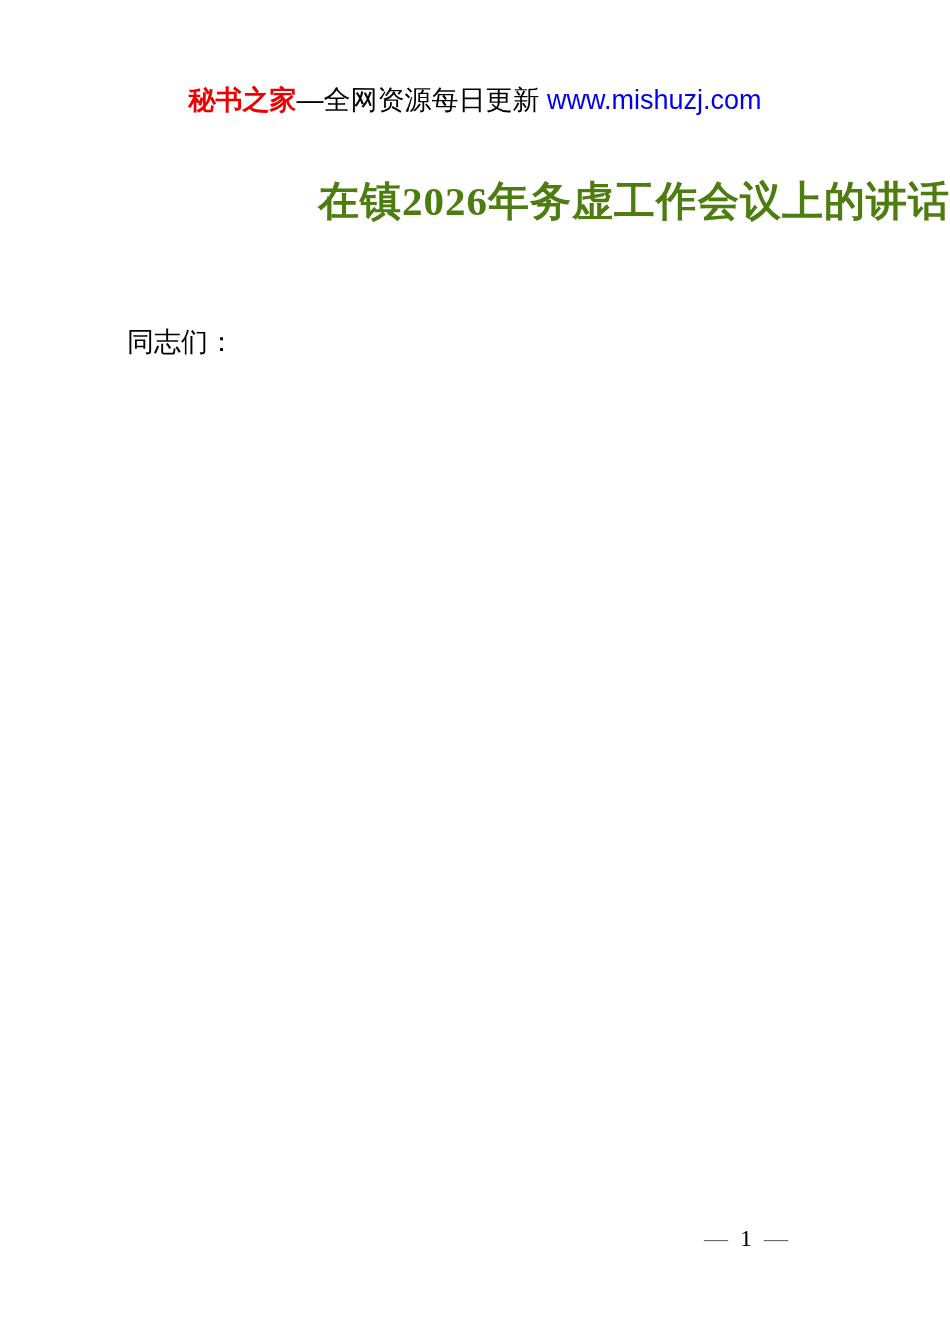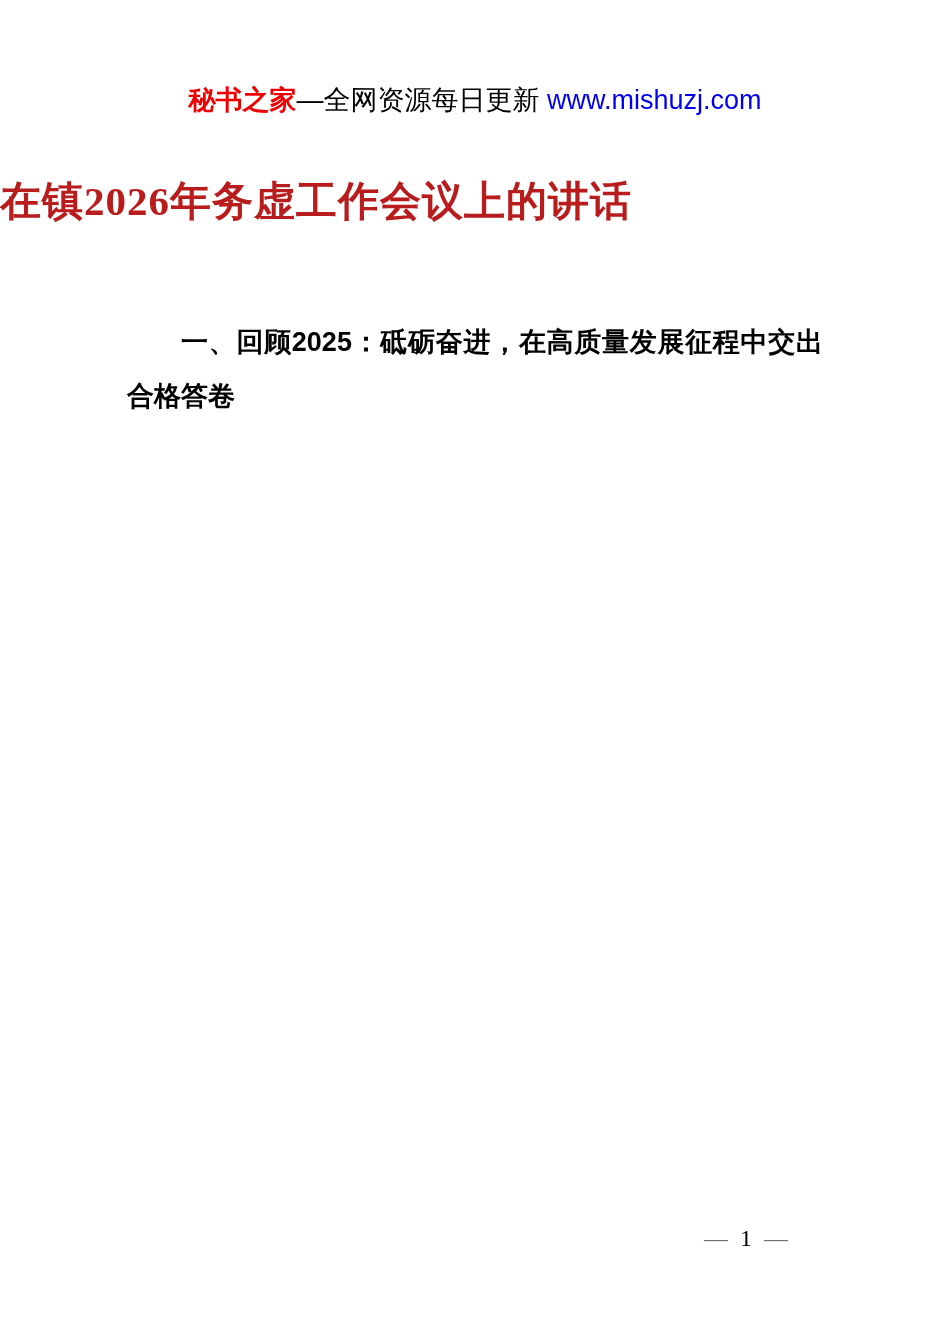--- a/index.html
+++ b/index.html
@@ -28,24 +28,24 @@
   }
   .tagline {
     color: #000000;
   }
   .site-url {
     color: #0000ee;
   }
 
   .doc-title {
     margin-top: 58px;
-    text-align: left;
+    text-align: right;
     font-size: 41px;
     font-weight: bold;
-    color: #b91c1c;
+    color: #4d7c0f;
     letter-spacing: 1px;
     font-family: "Liberation Serif", "Liberation Sans", serif;
   }
 
   .doc-body {
     margin-top: 86px;
     padding: 0 127px;
     font-size: 27px;
     line-height: 54px;
     color: #000000;
@@ -87,23 +87,23 @@
 
 <div class="page">
 
   <div class="doc-header">
     <span class="brand">秘书之家</span><span class="tagline">—全网资源每日更新 </span><span class="site-url">www.mishuzj.com</span>
   </div>
 
   <h1 class="doc-title">在镇2026年务虚工作会议上的讲话</h1>
 
   <div class="doc-body">
+    <p class="salutation">同志们：</p>
 
 
 
-    <p class="section-heading">一、回顾2025：砥砺奋进，在高质量发展征程中交出合格答卷</p>
   </div>
 
   <div class="doc-footer">
     <span class="dash">—</span><span>1</span><span class="dash">—</span>
   </div>
 
 </div>
 
 </body></html>

